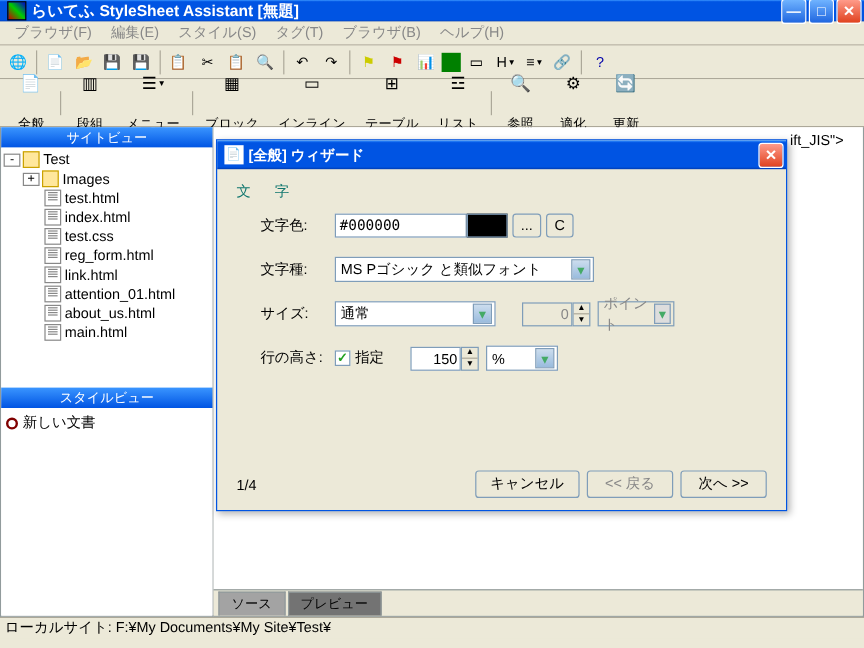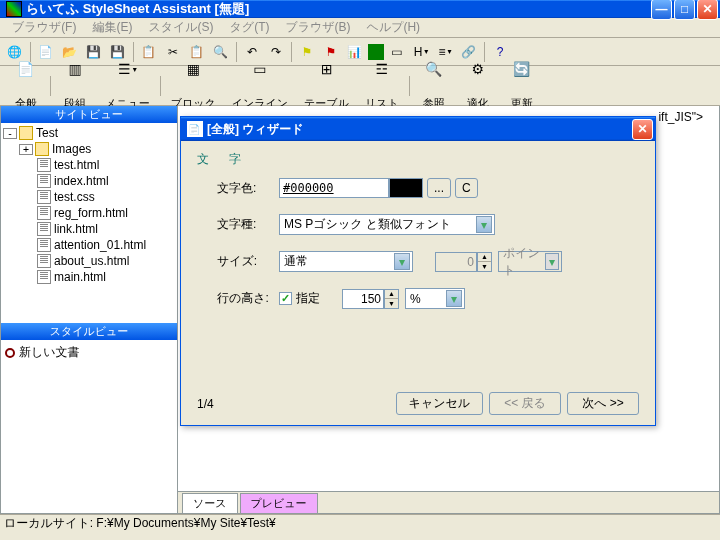--- a/index.html
+++ b/index.html
@@ -31,22 +31,22 @@
 .fico{width:14px;height:14px;margin-right:3px;display:inline-flex;align-items:center;justify-content:center}
 .folder{background:#ffe79c;border:1px solid #caa200}
 .file{background:#fff;border:1px solid #888;position:relative}
 .file::before{content:"";position:absolute;top:1px;left:2px;right:2px;height:1px;background:#888;box-shadow:0 2px 0 #888,0 4px 0 #888,0 6px 0 #888}
 .stylelist{flex:1;padding:4px;background:#fff}
 .style-item{display:flex;align-items:center;gap:4px}
 .circle{width:10px;height:10px;border:2px solid #800000;border-radius:50%}
 .main-area{flex:1;display:flex;flex-direction:column;border:1px solid #919b9c;border-left:none;border-top:none}
 .editor{flex:1;background:#fff;padding:4px 8px;font-family:monospace;color:#000}
 .tabs{height:22px;background:#ece9d8;display:flex;align-items:flex-end;padding:0 4px;gap:2px;border-top:1px solid #919b9c}
-.tab{padding:2px 10px;border:1px solid #919b9c;background:#ffffff;font-size:11px;border-bottom:none}
-.tab.active{background:#f0abfc}
+.tab{padding:2px 10px;border:1px solid #919b9c;background:#a3a3a3;font-size:11px;border-bottom:none}
+.tab.active{background:#737373}
 .statusbar{height:18px;background:#ece9d8;border-top:1px solid #aca899;display:flex;align-items:flex-end;padding:0 4px;font-size:11px}
 
 
 .wizard{position:absolute;left:180px;top:116px;width:476px;height:310px;background:#ece9d8;border:1px solid #0054e3;box-shadow:2px 2px 6px rgba(0,0,0,.3);z-index:100}
 .wiz-title{height:24px;background:linear-gradient(to bottom,#3a95ff 0%,#0054e3 8%,#0054e3 92%,#003bb0 100%);display:flex;align-items:center;color:#fff;padding:0 2px 0 6px}
 .wiz-title .ico{width:16px;height:16px;margin-right:4px;display:flex;align-items:center;justify-content:center;background:#fff;color:#0054e3;font-weight:bold;font-size:10px}
 .wiz-title .t{flex:1;font-weight:bold}
 .wiz-body{padding:10px 16px}
 .section-label{color:#0f766e;margin-bottom:10px;letter-spacing:4px}
 .form-row{display:flex;align-items:center;margin-bottom:16px;padding-left:20px}
@@ -239,21 +239,21 @@
   <div class="wiz-title">
     <div class="ico">📄</div>
     <div class="t">[全般] ウィザード</div>
     <div class="winbtn close">✕</div>
   </div>
   <div class="wiz-body">
     <div class="section-label">文　字</div>
 
     <div class="form-row">
       <div class="flabel">文字色:</div>
-      <input class="inp" style="width: 110px; text-decoration: underline;" value="#000000">
+      <input class="inp" style="width: 110px;" value="#000000">
       <div class="swatch"></div>
       <button class="btn-sm">...</button>
       <button class="btn-sm">C</button>
     </div>
 
     <div class="form-row">
       <div class="flabel">文字種:</div>
       <div class="sel" style="width:216px">
         <span>MS Pゴシック と類似フォント</span>
         <div class="arrow">▾</div>

